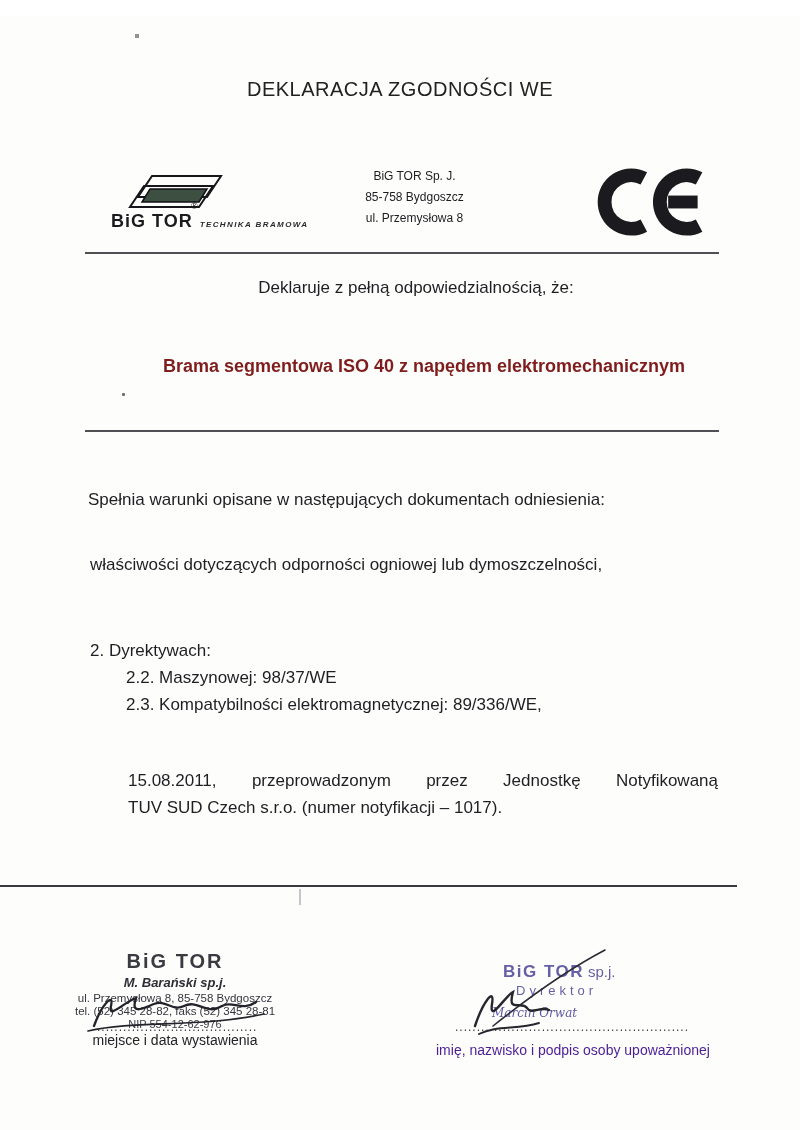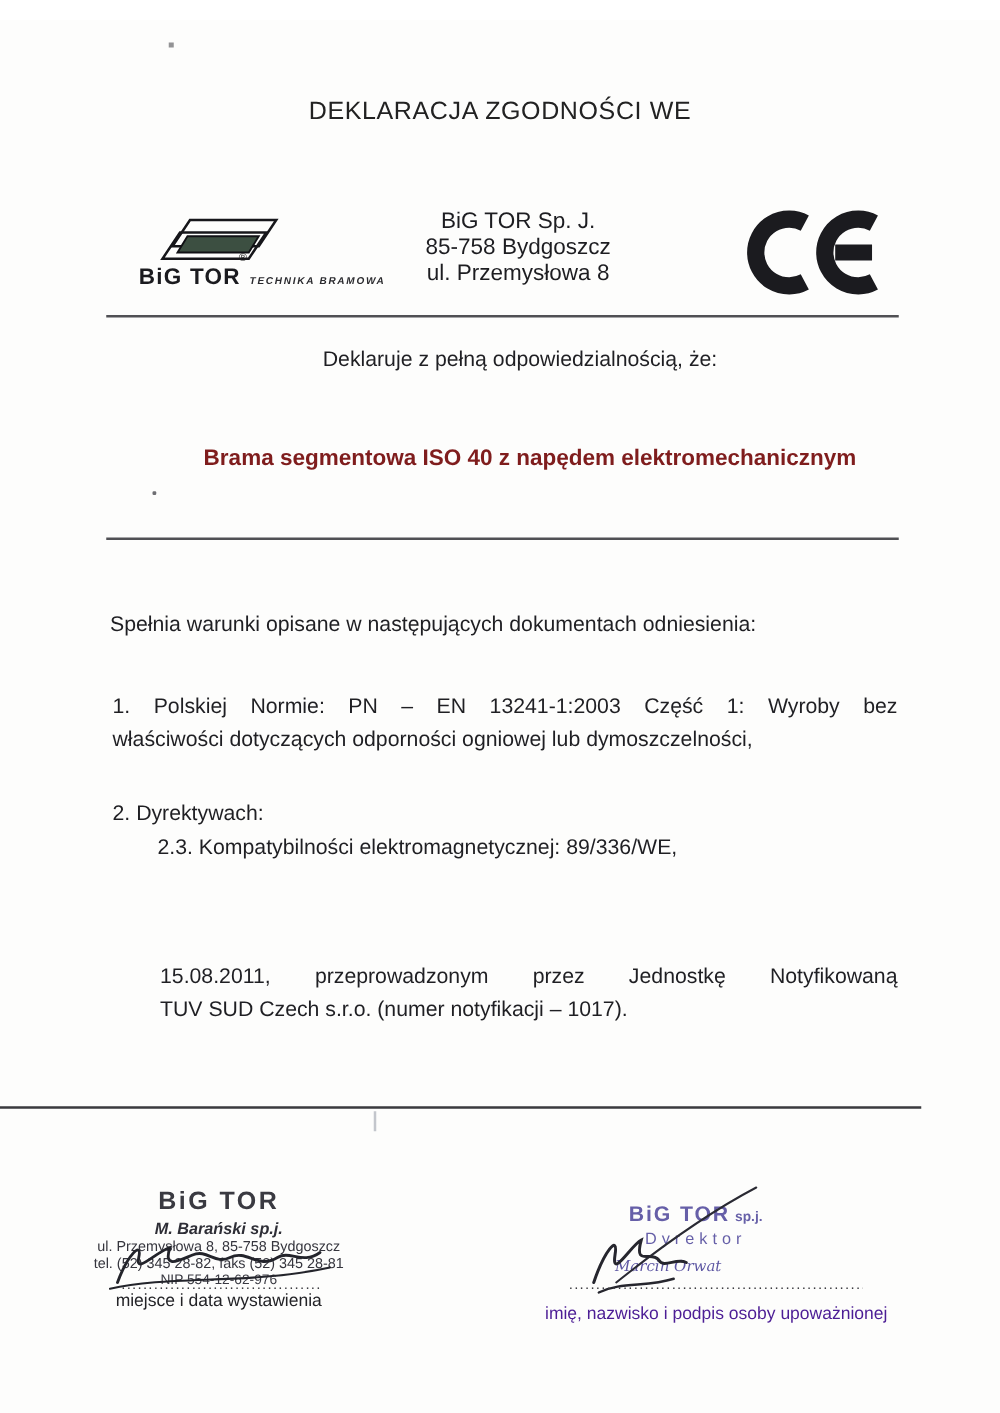--- a/index.html
+++ b/index.html
@@ -14,21 +14,21 @@
     font-size:20px;font-weight:400;letter-spacing:.5px;text-align:center;color:#222;
   }
   .logo{position:absolute;left:115px;top:155px;width:180px;height:58px;}
   .logo svg{position:absolute;left:2px;top:2px;}
   .logo-reg{position:absolute;left:76px;top:30px;font-size:9px;color:#222;}
   .logo-text{position:absolute;left:-4px;top:40px;white-space:nowrap;}
   .logo-brand{font-size:18px;font-weight:800;letter-spacing:1px;color:#1b1b1f;}
   .logo-tagline{font-size:8px;font-weight:700;font-style:italic;letter-spacing:1.4px;color:#2a2a2e;margin-left:7px;}
   .company{
     position:absolute;left:322px;top:150px;width:185px;text-align:center;
-    font-size:18px;line-height:21px;color:#1d1d21;
+    font-size:12px;line-height:21px;color:#1d1d21;
   }
   .ce{position:absolute;left:596px;top:151px;}
   
   .rule{position:absolute;background:#505054;height:2px;}
   .rule1{left:85px;top:236px;width:634px;}
   .rule2{left:85px;top:414px;width:634px;}
   .rule3{left:0px;top:869px;width:737px;height:2px;background:#3a3a3e;}
   
   .intro{position:absolute;top:262px;left:16px;width:100%;text-align:center;font-size:17px;color:#1f1f23;}
   .product{position:absolute;top:340px;left:0;width:100%;text-align:center;font-size:18px;font-weight:700;color:#7f1d1d;padding-left:24px;}
@@ -53,21 +53,21 @@
   .sl-addr{font-size:11.5px;margin-top:2px;color:#35353d;}
   .sl-tel{font-size:11.5px;margin-top:1px;color:#35353d;}
   .sl-nip{font-size:11px;margin-top:1px;color:#3a3a42;}
   .sl-dots{position:absolute;left:42px;top:70px;width:160px;font-size:12px;letter-spacing:1px;color:#3c3c40;overflow:hidden;white-space:nowrap;}
   .sl-caption{position:absolute;left:0;top:82px;width:240px;font-size:14px;color:#232327;}
   .sig-left-svg{position:absolute;left:80px;top:970px;}
   .sig-right{position:absolute;left:430px;top:930px;width:290px;color:#232327;}
   .ink{color:#564f9f;}
   .sr-brandrow{position:absolute;left:73px;top:16px;white-space:nowrap;}
   .sr-brand{font-size:17px;font-weight:800;letter-spacing:1.5px;opacity:.9;}
-  .sr-suffix{font-size:11px;font-weight:700;margin-left:4px;opacity:.9;}
+  .sr-suffix{font-size:15px;font-weight:400;margin-left:4px;opacity:.9;}
   .sr-role{position:absolute;left:86px;top:37px;font-size:13px;letter-spacing:4px;opacity:.9;}
   .sr-name{position:absolute;left:62px;top:60px;font-size:12px;font-style:italic;
            font-family:"DejaVu Serif",serif;opacity:.95;}
   .sr-dots{position:absolute;left:25px;top:74px;width:235px;font-size:12px;letter-spacing:1px;color:#3c3c40;overflow:hidden;white-space:nowrap;}
   .sr-caption{position:absolute;left:6px;top:96px;width:290px;font-size:14px;color:#4c1d95;}
   .sig-right-svg{position:absolute;left:15px;top:-2px;}
 </style>
 </head>
 <body>
 
@@ -106,26 +106,26 @@
   <div class="rule rule1"></div>
 
   <div class="intro">Deklaruje z pełną odpowiedzialnością, że:</div>
   <div class="product">Brama segmentowa ISO 40 z napędem elektromechanicznym</div>
 
   <div class="rule rule2"></div>
 
   <div class="ref-intro">Spełnia warunki opisane w następujących dokumentach odniesienia:</div>
 
   <div class="block item1">
-    <div class="just">1. Polskiej Normie: PN – EN 13241-1:2003 Część 1: Wyroby bez</div>
     <div>właściwości dotyczących odporności ogniowej lub dymoszczelności,</div>
   </div>
 
   <div class="block item2">
     <div>2. Dyrektywach:</div>
+    <div class="sub">2.2. Maszynowej: 98/37/WE</div>
     <div class="sub">2.3. Kompatybilności elektromagnetycznej: 89/336/WE,</div>
   </div>
 
   <div class="block item3">
     <div class="ind just">15.08.2011, przeprowadzonym przez Jednostkę Notyfikowaną</div>
     <div class="ind">TUV SUD Czech s.r.o. (numer notyfikacji – 1017).</div>
   </div>
 
   <div class="rule rule3"></div>
 

